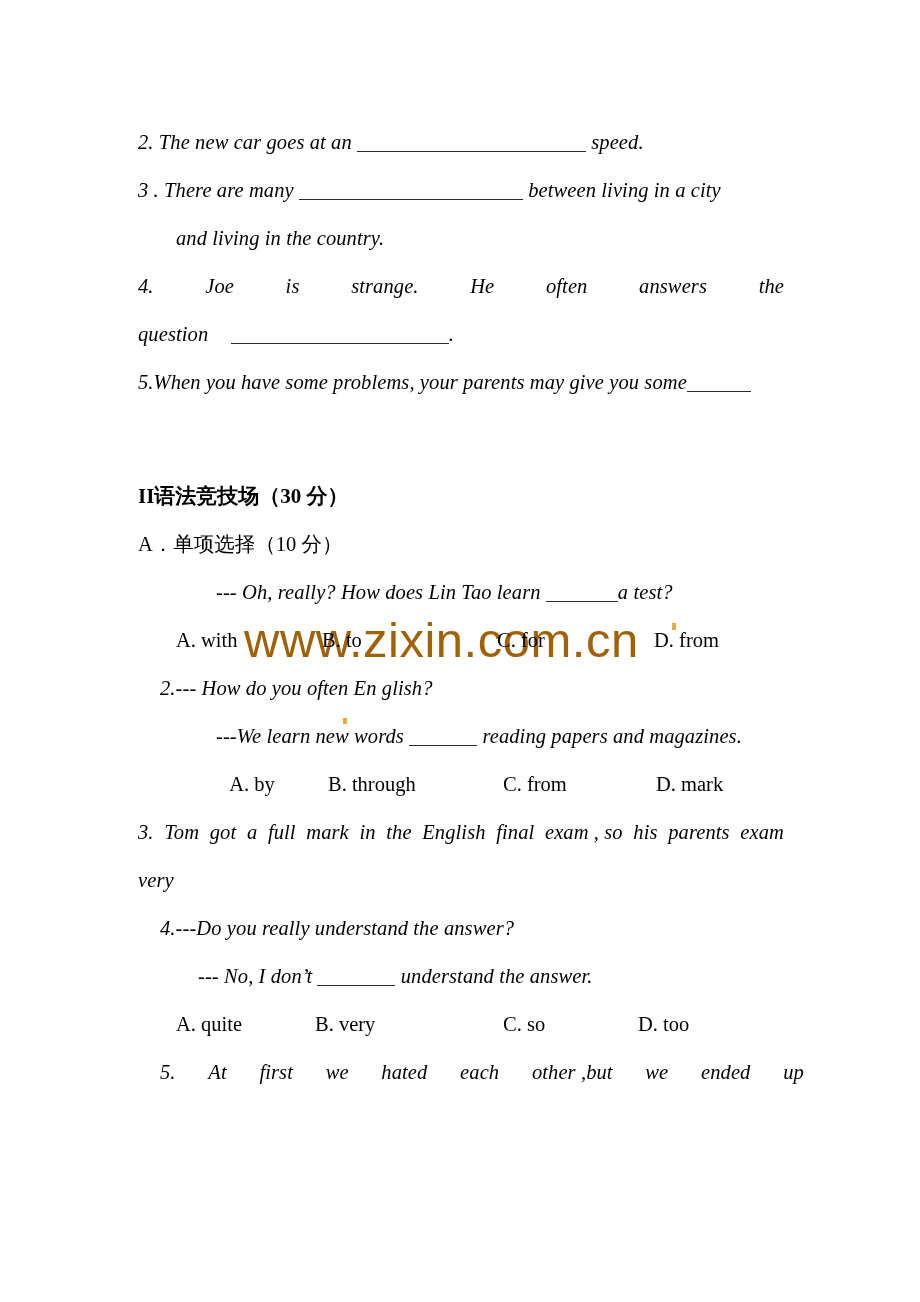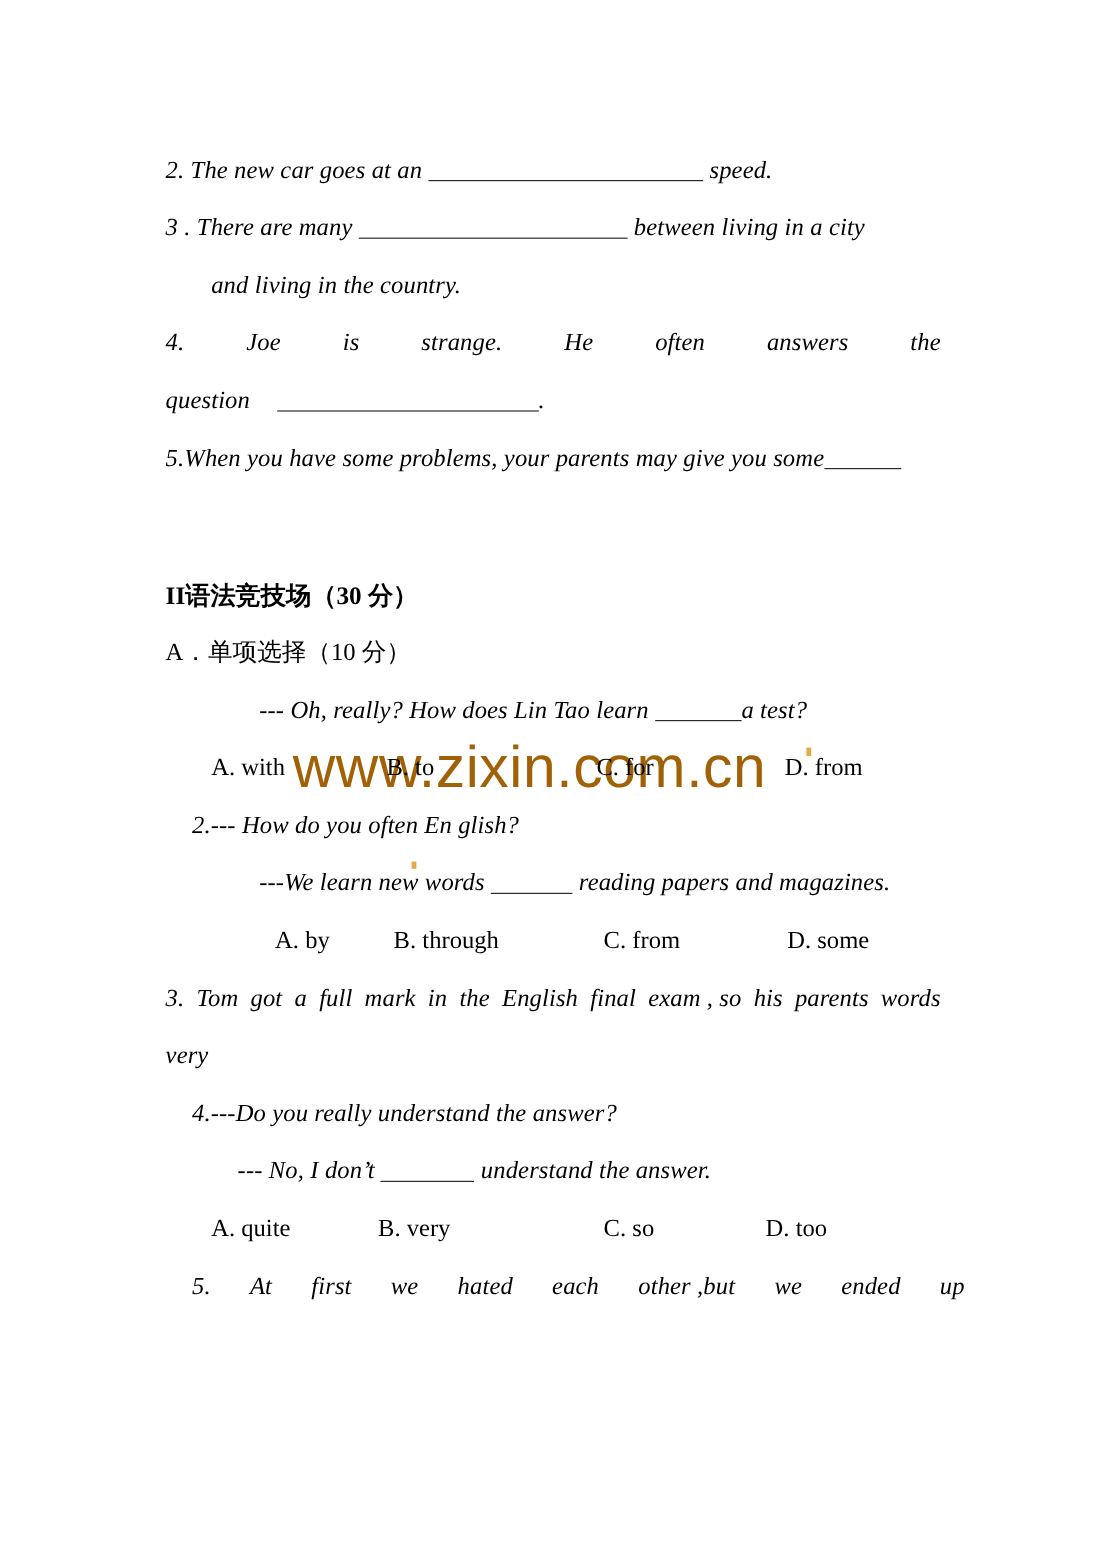--- a/index.html
+++ b/index.html
@@ -192,39 +192,39 @@
     </div>
     <div class="line indent-4">
       <span>---We learn new words</span>
       <span class="blank b-68"></span>
       <span>reading papers and magazines.</span>
     </div>
     <div class="options opt-q2 indent-2">
       <span class="opt o1">A. by</span>
       <span class="opt o2">B. through</span>
       <span class="opt o3">C. from</span>
-      <span class="opt o4">D. some</span>
+      <span class="opt o4">D. mark</span>
     </div>
 
     <div class="line">
       <div class="justified">
         <span>3.</span>
         <span>Tom</span>
         <span>got</span>
         <span>a</span>
         <span>full</span>
         <span>mark</span>
         <span>in</span>
         <span>the</span>
         <span>English</span>
         <span>final</span>
         <span>exam , so</span>
         <span>his</span>
         <span>parents</span>
-        <span>words</span>
+        <span>exam</span>
       </div>
     </div>
     <div class="line">very</div>
 
     <div class="line indent-1">
       <span>4.</span><span>---Do you really understand the answer?</span>
     </div>
     <div class="line indent-3">
       <span>--- No, I don’t</span>
       <span class="blank b-78"></span>

